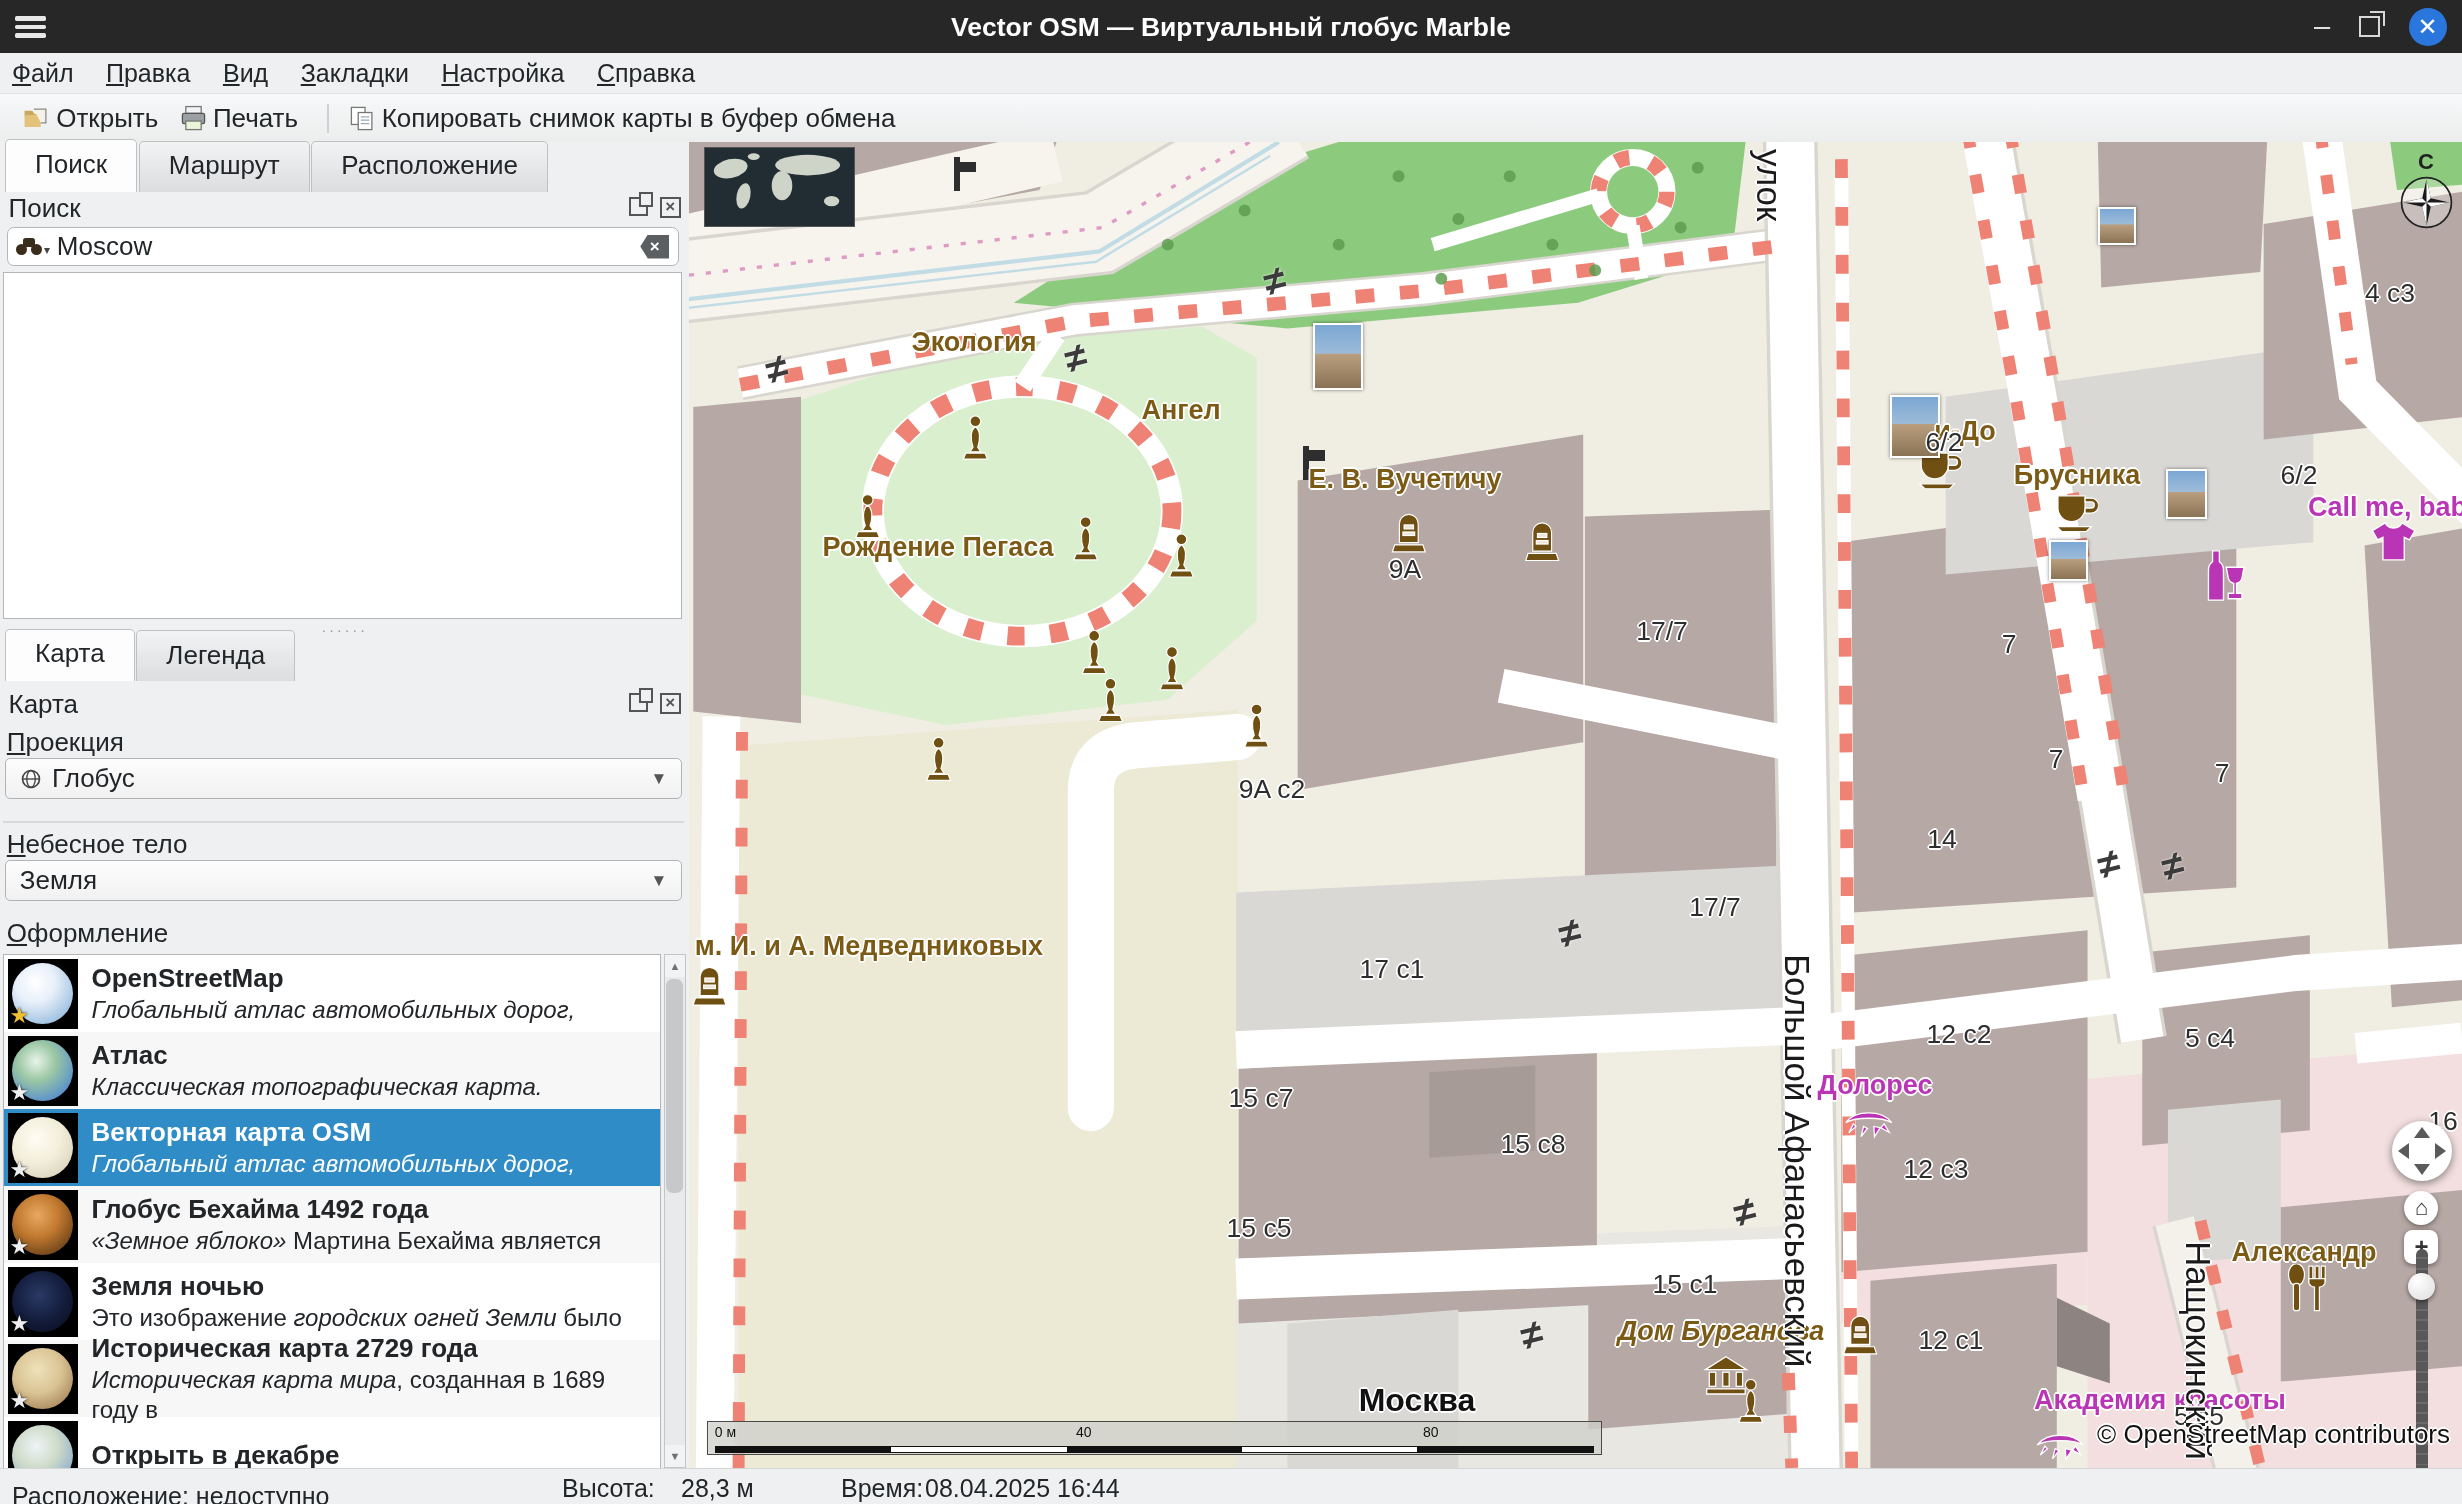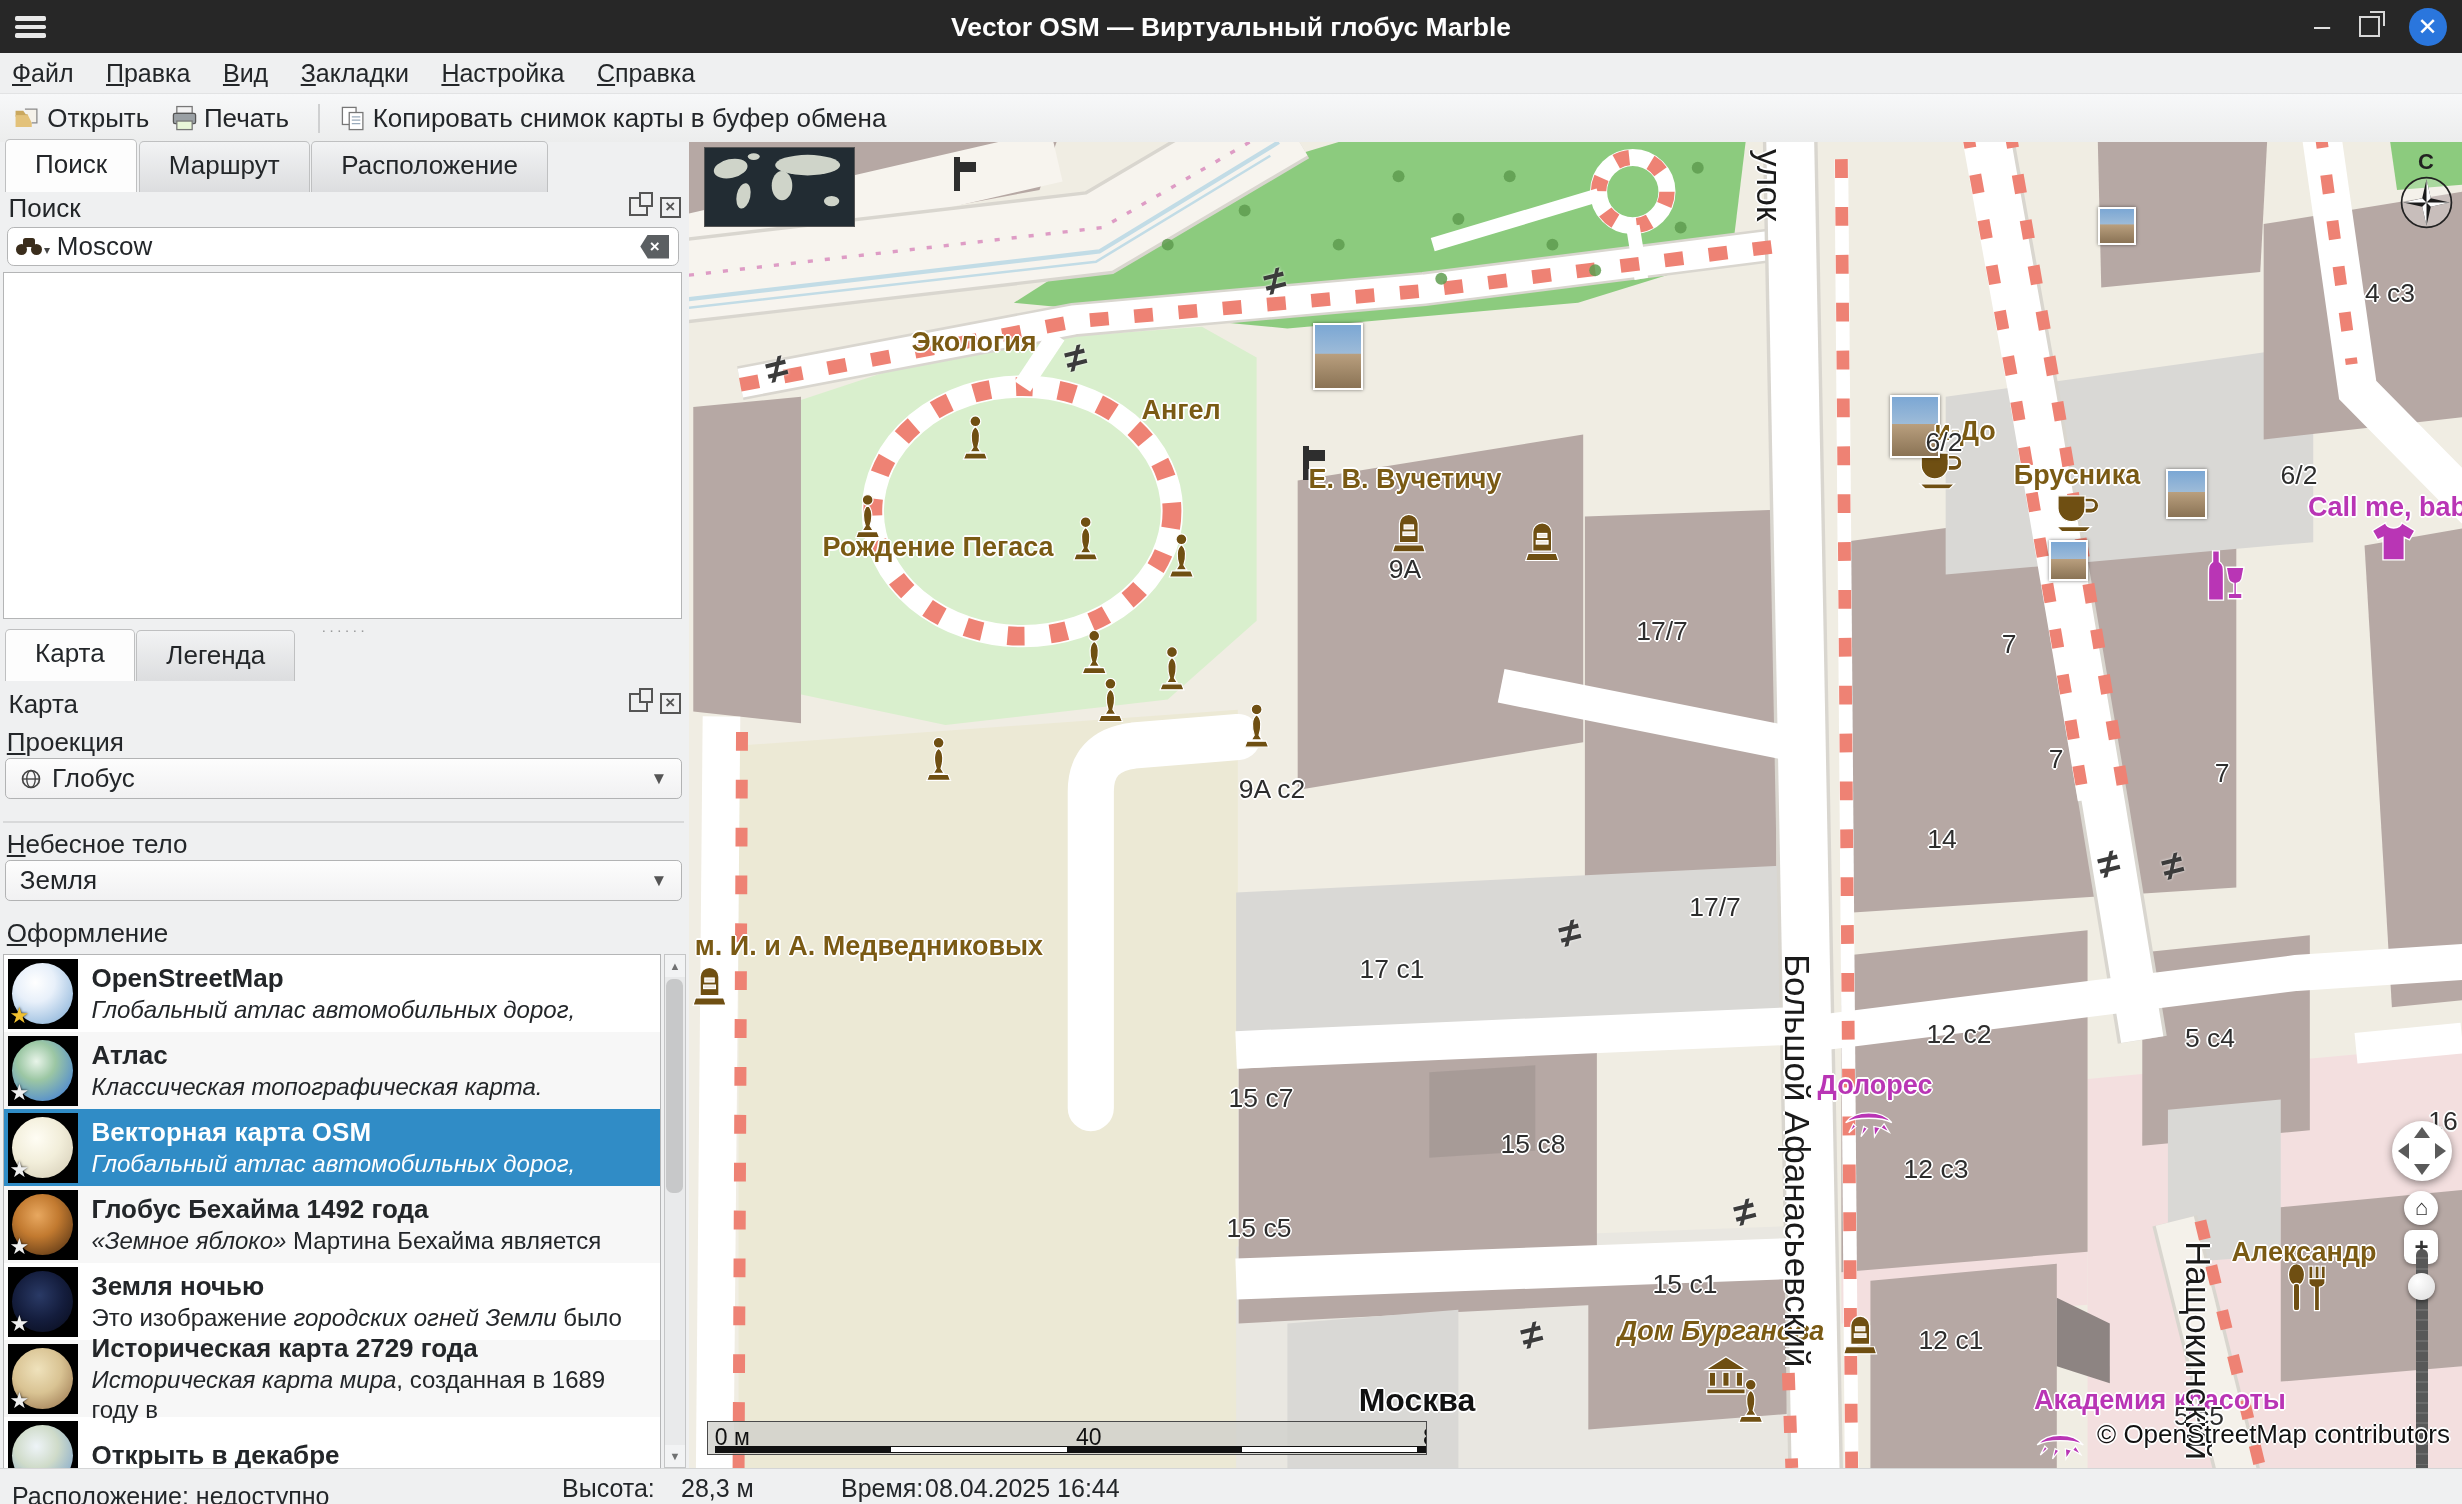--- a/index.html
+++ b/index.html
@@ -22,21 +22,21 @@
     font-size:24px; font-weight:bold; display:flex; align-items:center; justify-content:center; }
 
   
   .menubar { position:absolute; left:0; top:53px; width:2462px; height:41px; background:#eff0f1;
     display:flex; align-items:center; padding-left:12px; gap:32.5px; border-bottom:0.9px solid #e2e3e4; }
   .menu-item { font-size:25px; color:#232629; }
   .menu-item::first-letter { text-decoration:underline; }
 
   
   .toolbar { position:absolute; left:0; top:94px; width:2462px; height:49px;
-    background:linear-gradient(#f7f8f9,#eceded); display:flex; align-items:center; padding-left:8px;
+    background:linear-gradient(#f7f8f9,#eceded); display:flex; align-items:center; padding-left:17px;
     border-bottom:0.9px solid #d6d7d8; }
   .tool-btn { display:flex; align-items:center; gap:5.1px; font-size:26px; color:#232629; padding:0 15.4px 0 5.1px; }
   .tool-sep { width:1.7px; height:29px; background:#cfd0d1; margin:0 13.7px; }
   .tbicon { width:29px; height:29px; position:relative; flex:none; }
 
   
   .sidepanel { position:absolute; left:0; top:142px; width:689px; height:1326px; background:#eff0f1; }
   .tabs { position:absolute; left:5.1px; display:flex; align-items:flex-end; height:48px; }
   .tab { font-size:26px; color:#232629; padding:8.5px 29px 10.3px 29px; border:0.9px solid #bfc0c1;
     border-bottom:none; border-radius:5.1px 5.1px 0 0; background:linear-gradient(#f2f3f4,#dcdddf); margin-right:1.7px; }
@@ -140,22 +140,22 @@
   .navbtn { position:absolute; left:15.4px; width:34px; height:34px; background:#fff; border-radius:8.5px;
     box-shadow:0 1.7px 5.1px rgba(0,0,0,.4); display:flex; align-items:center; justify-content:center;
     font-size:24px; font-weight:bold; color:#333; }
   .nav-home { top:70px; border-radius:50%; font-size:22px; }
   .nav-plus { top:109px; }
   .nav-track { position:absolute; left:26.5px; top:128px; width:12px; height:299px; background:#585858; border-radius:6px;
     background-image:repeating-linear-gradient(to bottom, #585858 0 8.5px, #6a6a6a 8.5px 10.3px); }
   .nav-handle { position:absolute; left:19px; top:152px; width:27px; height:27px; border-radius:50%;
     background:radial-gradient(circle at 35% 30%, #fff, #dcdcdc); box-shadow:0 1.7px 4.3px rgba(0,0,0,.5); }
 
-  .scalebox { position:absolute; left:18px; top:1279px; width:720px; height:34px;
-    background:rgba(208,208,202,.78); border:1.7px solid #4a4a4a; font-size:23px; color:#111; overflow:hidden; }
+  .scalebox { position:absolute; left:18px; top:1279px; width:895px; height:34px;
+    background:rgba(208,208,202,.78); border:1.7px solid #4a4a4a; font-size:14px; color:#111; overflow:hidden; }
   .scalebox .s0 { position:absolute; left:6.8px; top:1.7px; }
   .scalebox .s40 { position:absolute; left:368px; top:1.7px; }
   .scalebox .s80 { position:absolute; left:715px; top:1.7px; }
   .sbar { position:absolute; left:6.8px; top:24px; width:879px; height:6.8px; border:0.9px solid #111; display:flex; }
   .sbar i { flex:1; } .sbar i:nth-child(odd){ background:#111; } .sbar i:nth-child(even){ background:#fff; }
   .attribution { position:absolute; right:12px; top:1277px; color:#111; font-size:26px; white-space:nowrap;
     text-shadow:-1.7px 0 #fff,1.7px 0 #fff,0 -1.7px #fff,0 1.7px #fff; }
 
   .flagpole { position:absolute; width:22px; height:34px; }
   .flagpole::before { content:""; position:absolute; left:0; top:0; width:6px; height:34px; background:#2e2e2e; }

